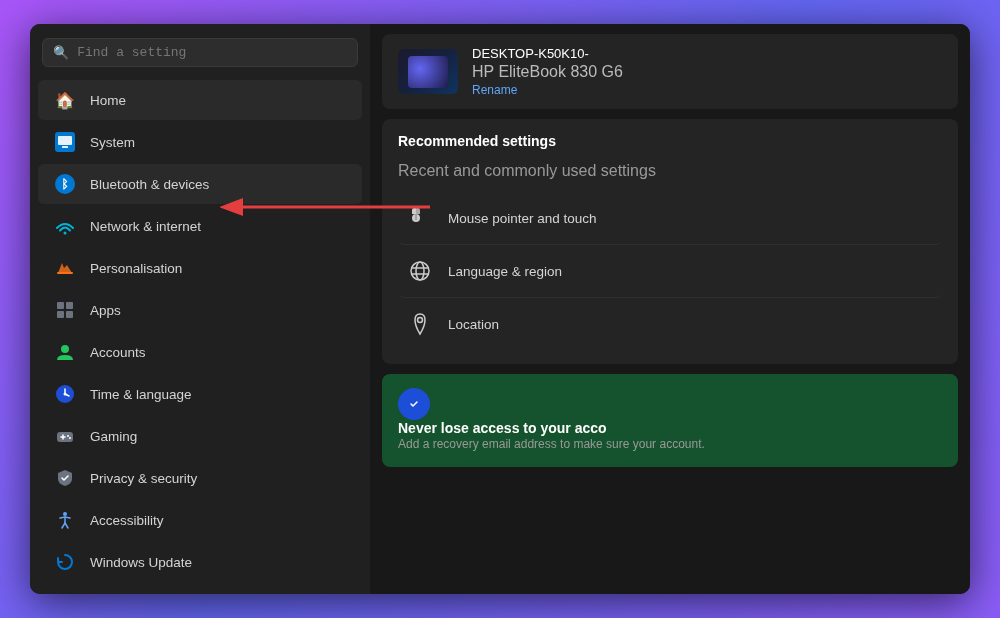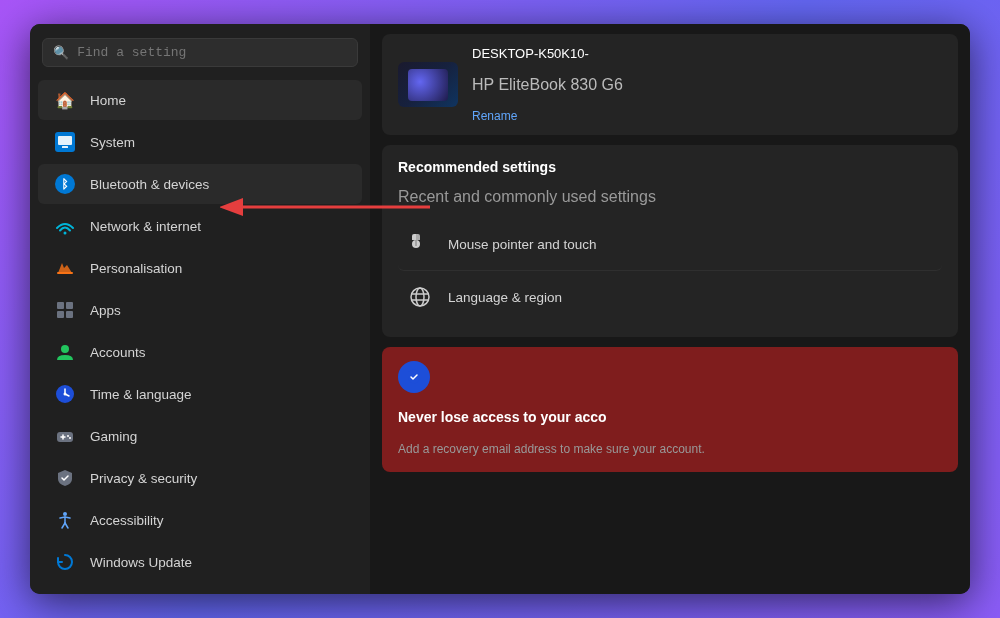--- a/index.html
+++ b/index.html
@@ -136,21 +136,21 @@
     .device-thumb-inner {
       width: 40px;
       height: 32px;
       background: radial-gradient(circle at 30% 40%, #6366f1, #1e1b4b);
       border-radius: 4px;
     }
 
     .device-info {
       display: flex;
       flex-direction: column;
-      gap: 15px;
+      gap: 2px;
     }
 
     .device-name {
       color: #fff;
       font-size: 13px;
       font-weight: 500;
     }
 
     .device-model {
       color: #bbb;
@@ -209,27 +209,27 @@
       flex-shrink: 0;
     }
 
     .setting-label {
       color: #d4d4d4;
       font-size: 13.5px;
     }
 
     
     .account-card {
-      background: #7f1d1d;
+      background: #14532d;
       margin: 0 12px 10px 12px;
       border-radius: 8px;
       padding: 14px 16px;
       display: flex;
       flex-direction: column;
-      gap: 16px;
+      gap: 0;
     }
 
     .shield-badge {
       width: 32px;
       height: 32px;
       background: #1d4ed8;
       border-radius: 50%;
       display: flex;
       align-items: center;
       justify-content: center;
@@ -445,20 +445,29 @@
             <svg width="24" height="24" viewBox="0 0 24 24" fill="none">
               <circle cx="12" cy="12" r="9" stroke="#ccc" stroke-width="1.5" fill="none"></circle>
               <ellipse cx="12" cy="12" rx="4" ry="9" stroke="#ccc" stroke-width="1.5" fill="none"></ellipse>
               <line x1="3" y1="9" x2="21" y2="9" stroke="#ccc" stroke-width="1.5"></line>
               <line x1="3" y1="15" x2="21" y2="15" stroke="#ccc" stroke-width="1.5"></line>
             </svg>
           </div>
           <span class="setting-label">Language &amp; region</span>
         </div>
 
+        <div class="setting-item">
+          <div class="setting-icon">
+            <svg width="24" height="24" viewBox="0 0 24 24" fill="none">
+              <path d="M12 2 Q17 2 17 8 Q17 14 12 22 Q7 14 7 8 Q7 2 12 2 Z" stroke="#ccc" stroke-width="1.5" fill="none"></path>
+              <circle cx="12" cy="8" r="2.5" stroke="#ccc" stroke-width="1.5" fill="none"></circle>
+            </svg>
+          </div>
+          <span class="setting-label">Location</span>
+        </div>
       </div>
 
       <div class="account-card">
         <div class="shield-badge">
           <svg width="18" height="18" viewBox="0 0 18 18" fill="none">
             <path d="M9 1 L15 4 L15 9 Q15 14 9 16 Q3 14 3 9 L3 4 Z" fill="#1d4ed8"></path>
             <path d="M6 9 L8 11 L12 7" stroke="white" stroke-width="1.5" stroke-linecap="round" stroke-linejoin="round"></path>
           </svg>
         </div>
         <div class="account-title">Never lose access to your acco</div>

